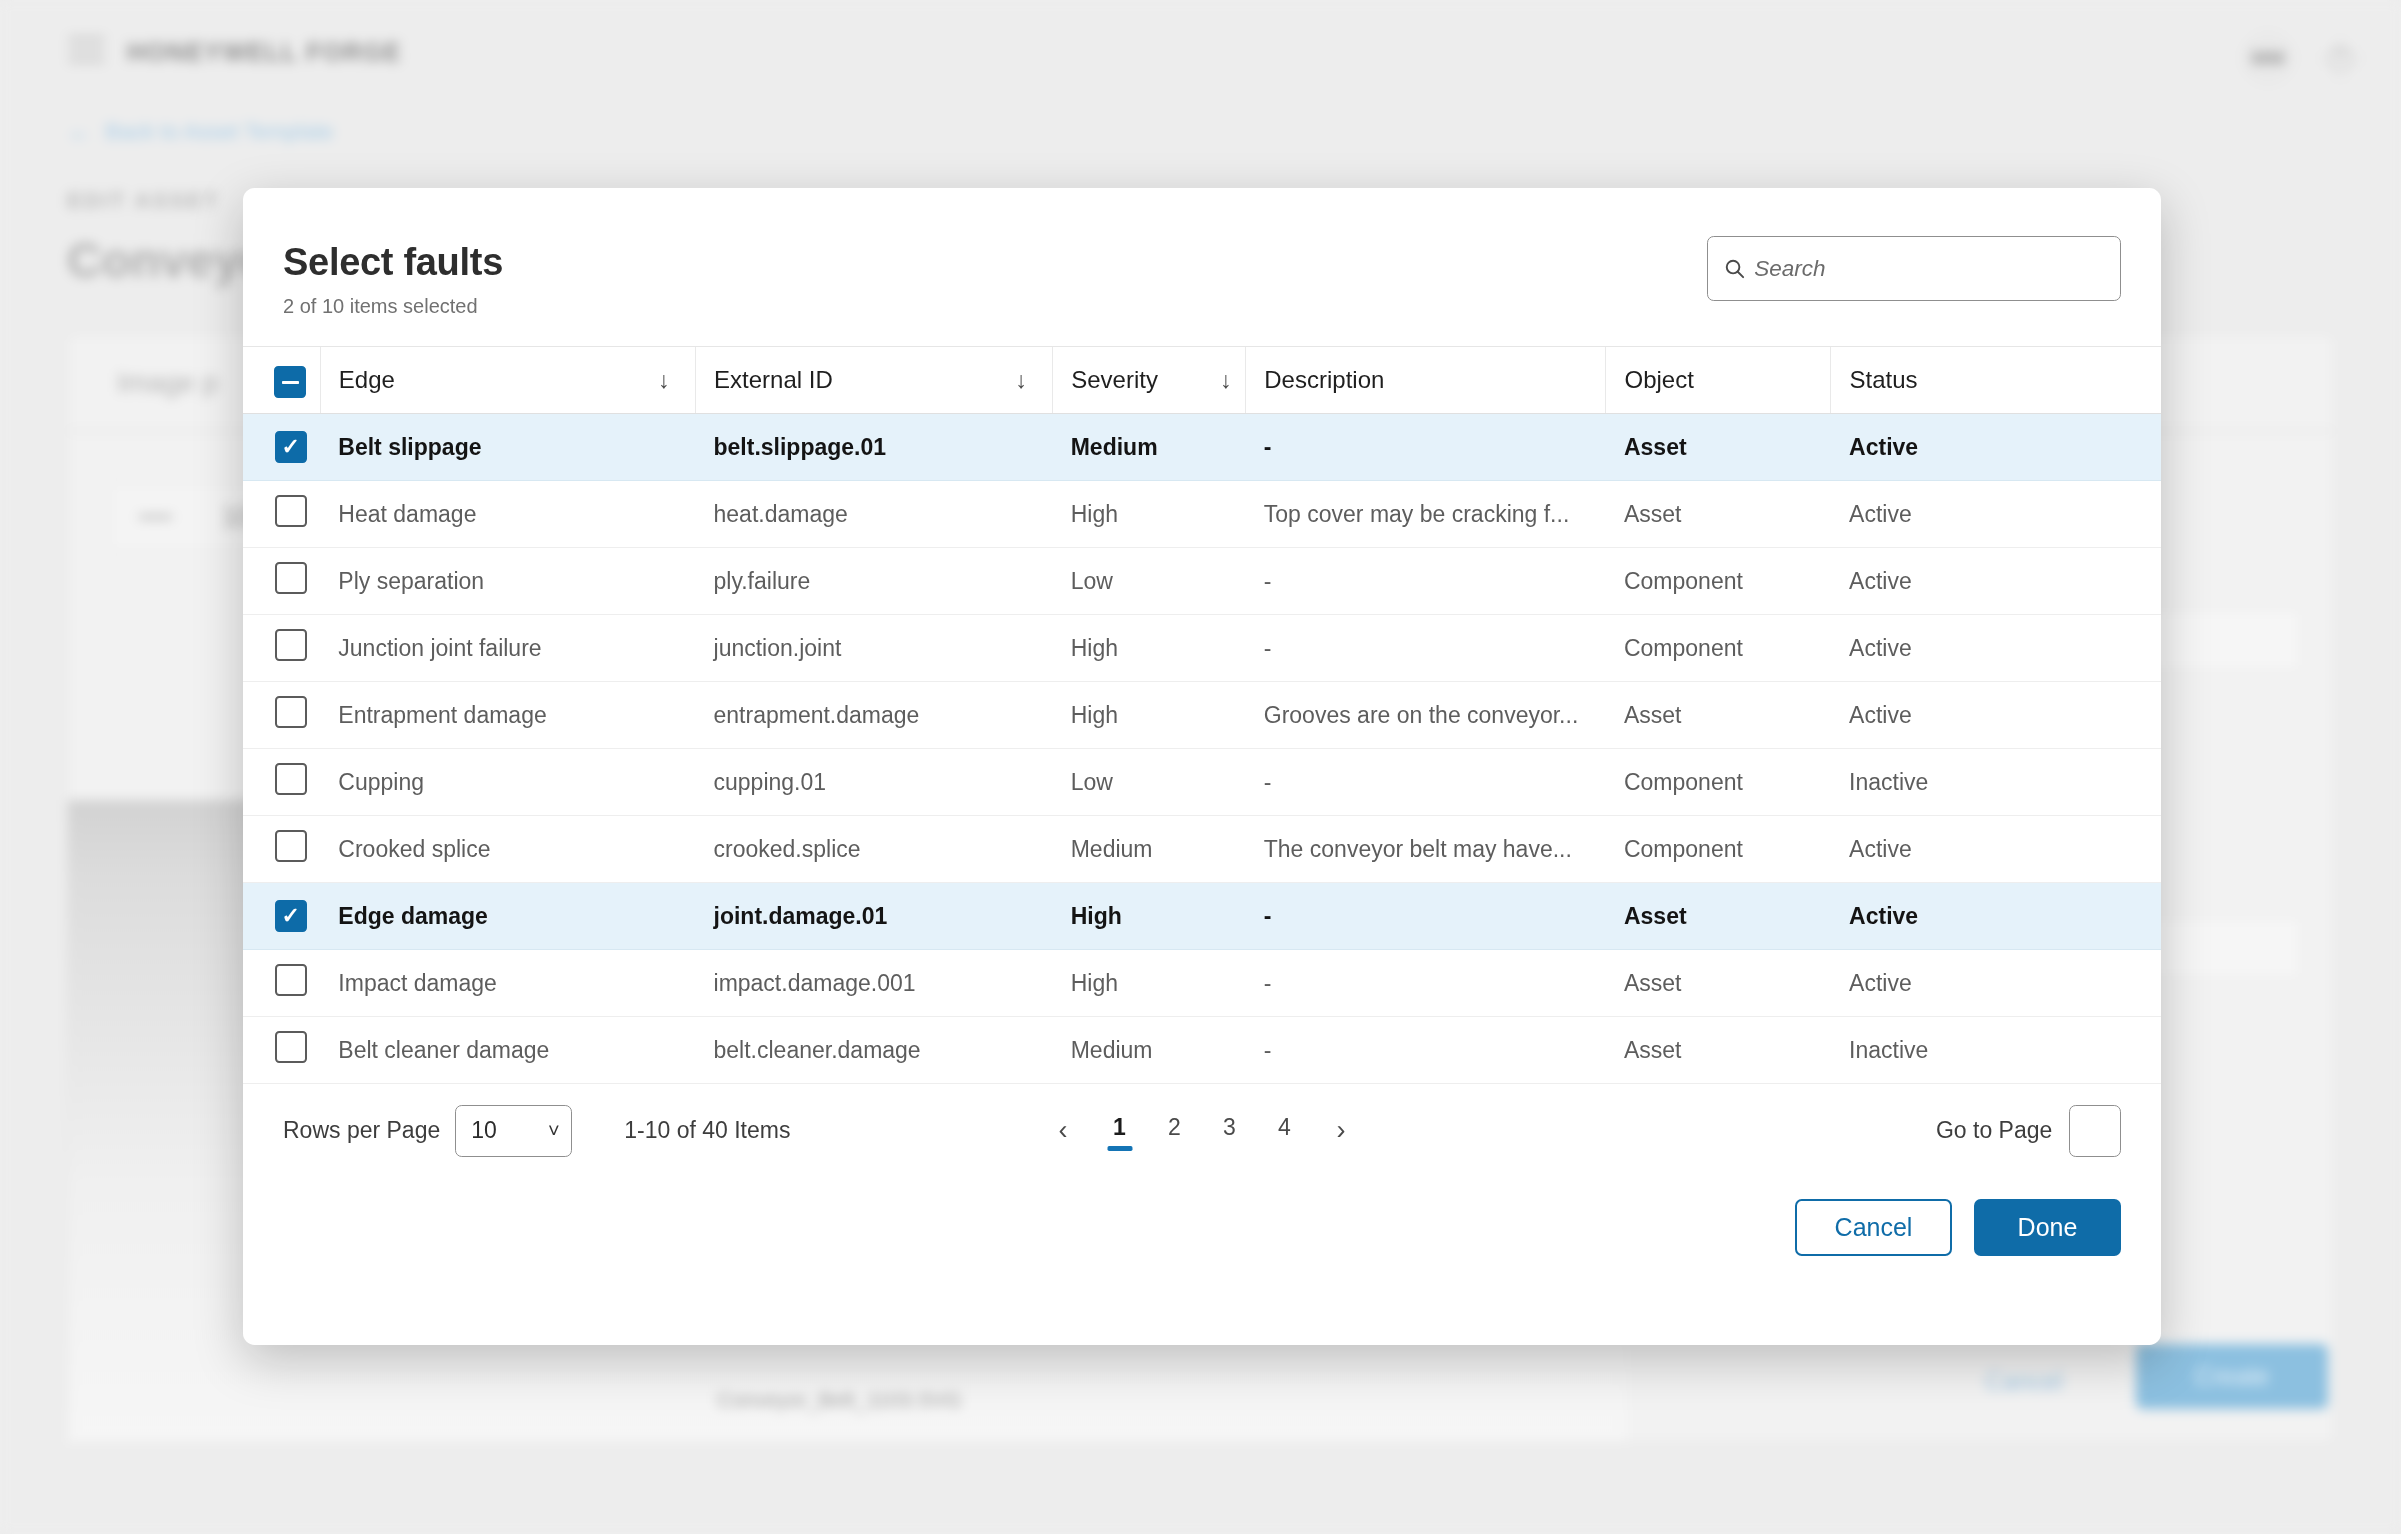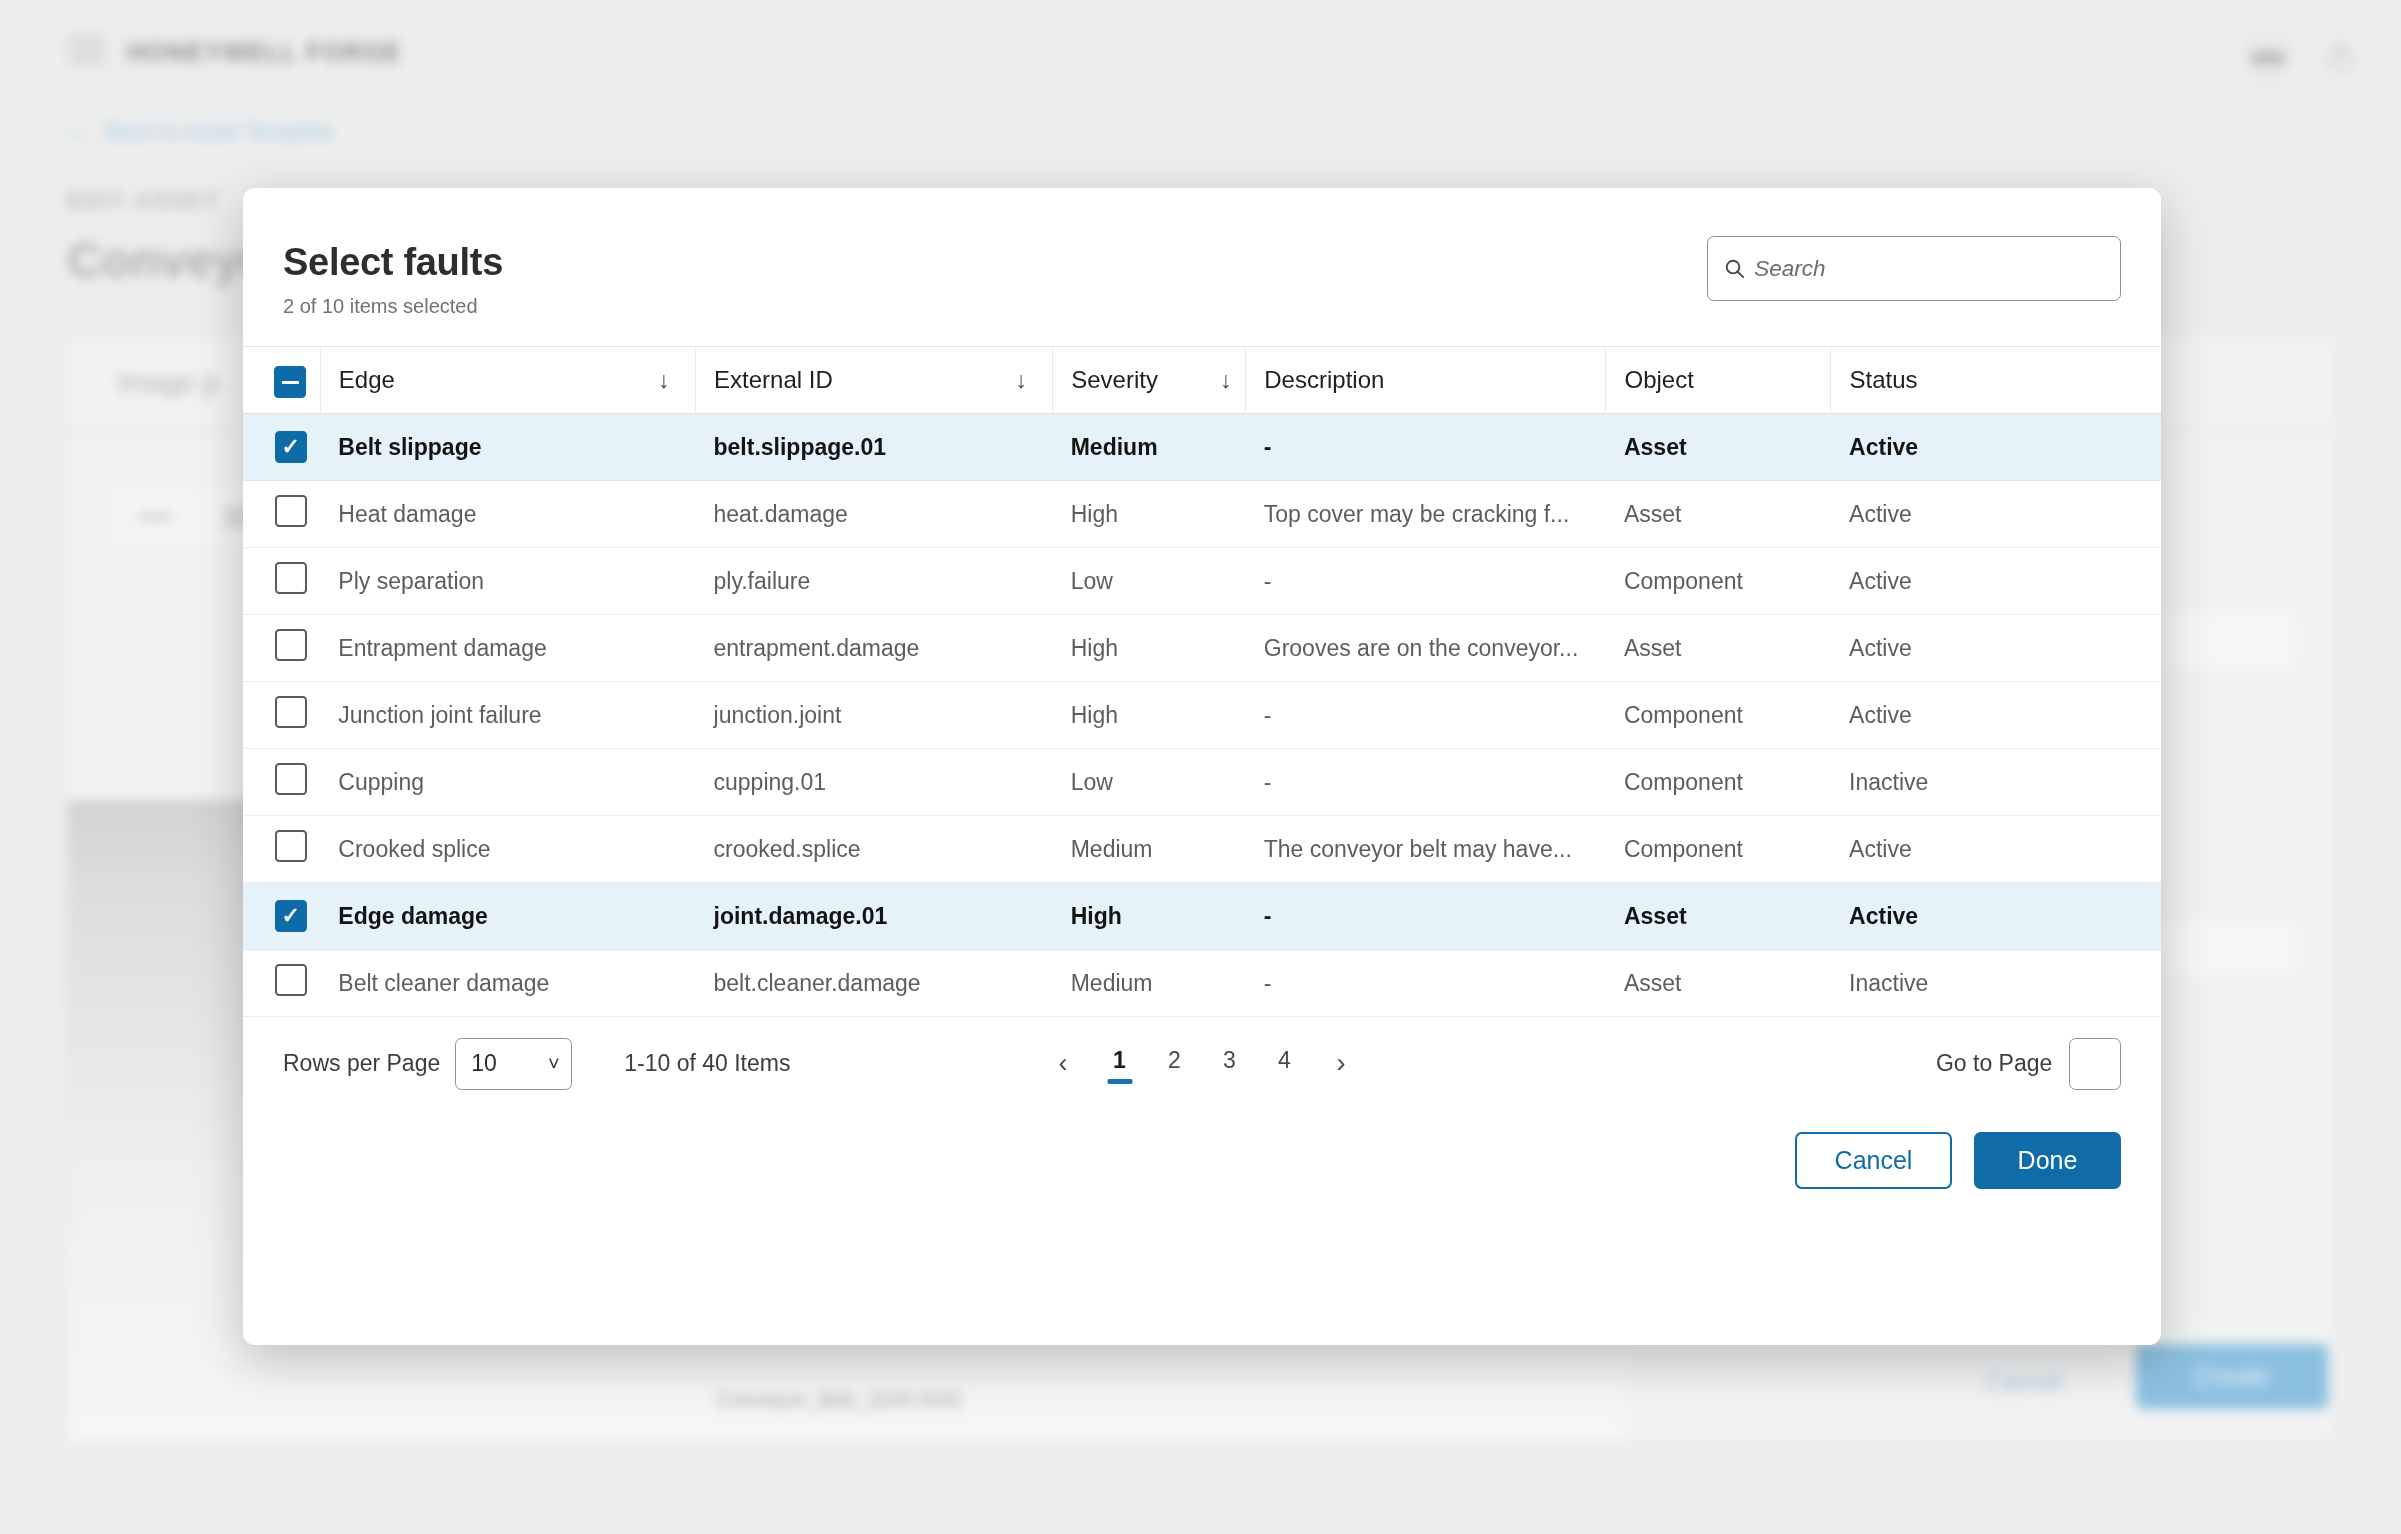--- a/index.html
+++ b/index.html
@@ -374,34 +374,34 @@
             <td class="cb-cell"><span class="cb"></span></td>
             <td>Ply separation</td>
             <td>ply.failure</td>
             <td>Low</td>
             <td>-</td>
             <td>Component</td>
             <td>Active</td>
           </tr>
           <tr>
             <td class="cb-cell"><span class="cb"></span></td>
+            <td>Junction joint failure</td>
+            <td>junction.joint</td>
+            <td>High</td>
+            <td>-</td>
+            <td>Component</td>
+            <td>Active</td>
+          </tr>
+          <tr>
+            <td class="cb-cell"><span class="cb"></span></td>
             <td>Entrapment damage</td>
             <td>entrapment.damage</td>
             <td>High</td>
             <td>Grooves are on the conveyor...</td>
             <td>Asset</td>
-            <td>Active</td>
-          </tr>
-          <tr>
-            <td class="cb-cell"><span class="cb"></span></td>
-            <td>Junction joint failure</td>
-            <td>junction.joint</td>
-            <td>High</td>
-            <td>-</td>
-            <td>Component</td>
             <td>Active</td>
           </tr>
           <tr>
             <td class="cb-cell"><span class="cb"></span></td>
             <td>Cupping</td>
             <td>cupping.01</td>
             <td>Low</td>
             <td>-</td>
             <td>Component</td>
             <td>Inactive</td>
@@ -421,20 +421,29 @@
               </span></td>
             <td>Edge damage</td>
             <td>joint.damage.01</td>
             <td>High</td>
             <td>-</td>
             <td>Asset</td>
             <td>Active</td>
           </tr>
           <tr>
             <td class="cb-cell"><span class="cb"></span></td>
+            <td>Impact damage</td>
+            <td>impact.damage.001</td>
+            <td>High</td>
+            <td>-</td>
+            <td>Asset</td>
+            <td>Active</td>
+          </tr>
+          <tr>
+            <td class="cb-cell"><span class="cb"></span></td>
             <td>Belt cleaner damage</td>
             <td>belt.cleaner.damage</td>
             <td>Medium</td>
             <td>-</td>
             <td>Asset</td>
             <td>Inactive</td>
           </tr>
         </tbody>
     </table>
 

